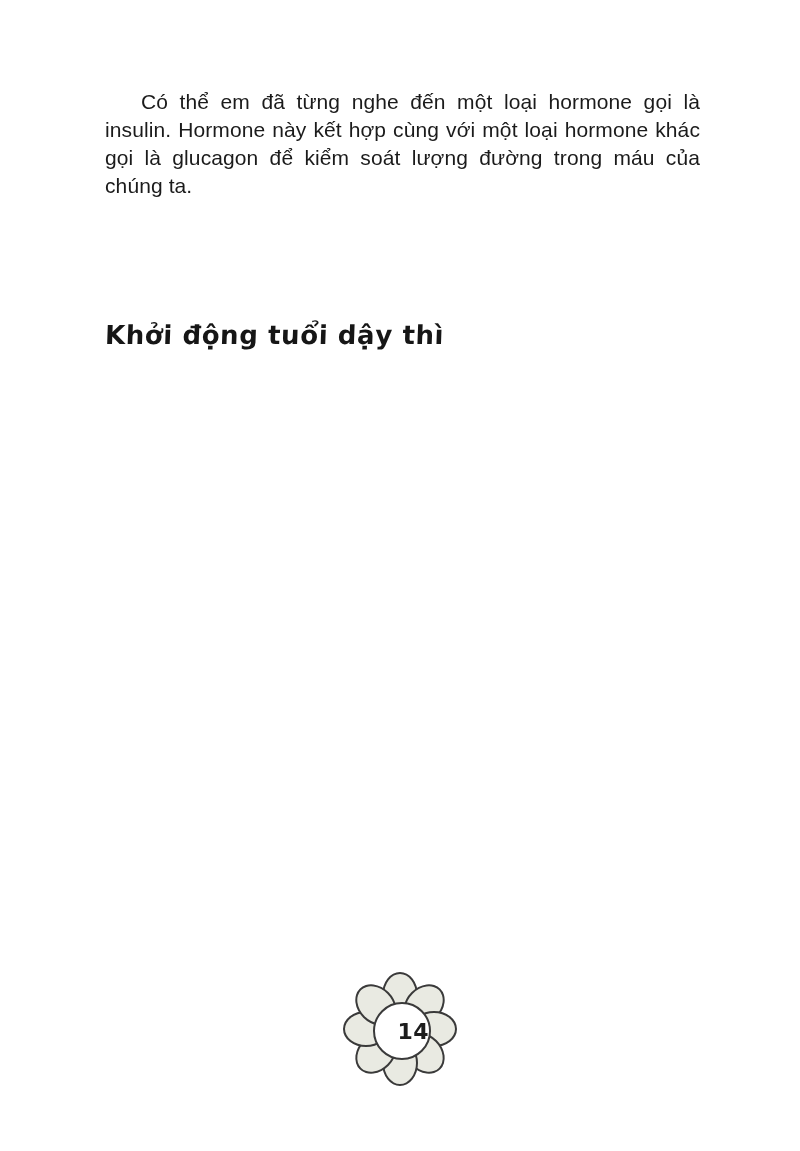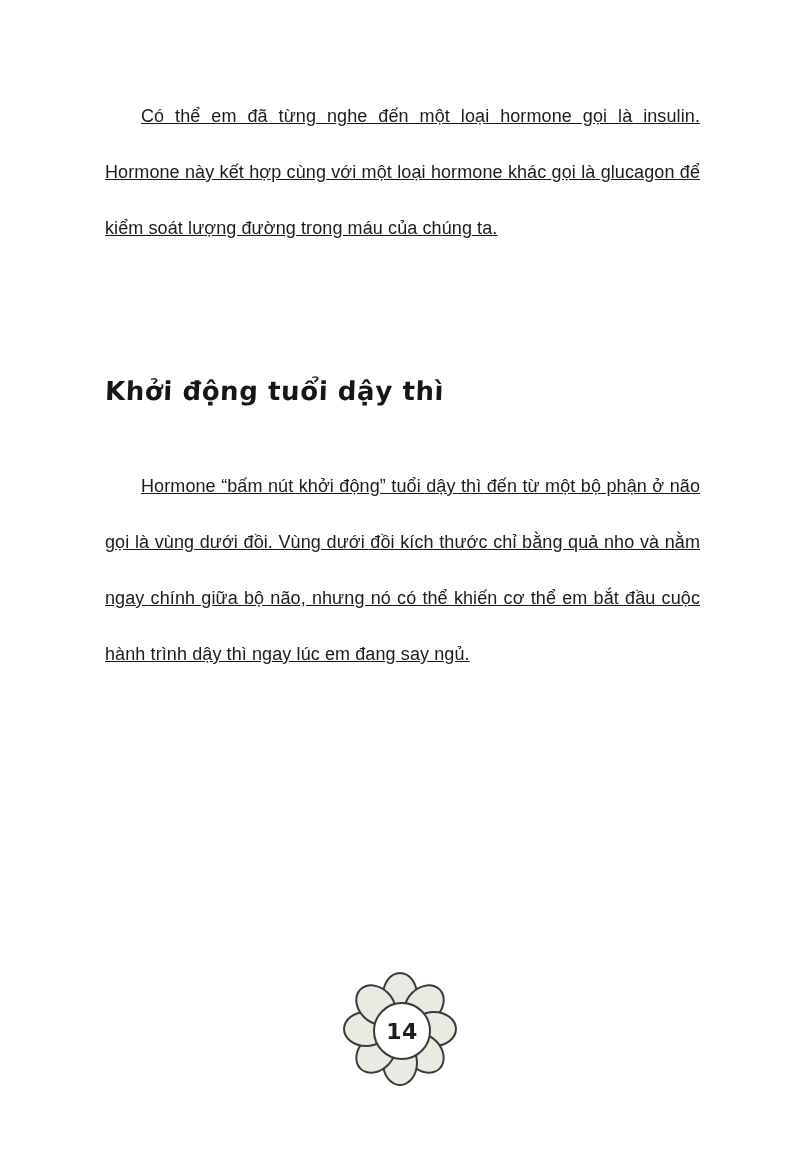--- a/index.html
+++ b/index.html
@@ -15,28 +15,27 @@
     position: relative;
     overflow: hidden;
   }
   .page {
     position: absolute;
     inset: 0;
     padding: 88px 100px 0 105px;
     box-sizing: border-box;
   }
   .para {
-    font-size: 18px;
-    line-height: 56px;
+    font-size: 21px;
+    line-height: 28px;
     text-align: justify;
     text-justify: inter-word;
     margin: 0 0 0 0;
     letter-spacing: 0.1px;
     color: #1b1b1b;
-    text-decoration: underline;
   }
   .para.indent {
     text-indent: 36px;
   }
   .spacer-after-first {
     height: 120px;
   }
   .heading {
     font-family: "DejaVu Sans", sans-serif;
     font-size: 26px;
@@ -86,21 +85,21 @@
     top: 50%;
     width: 54px;
     height: 54px;
     margin-left: -27px;
     margin-top: -27px;
     border: 2px solid #3a3a3a;
     border-radius: 50%;
     background: #ffffff;
     display: flex;
     align-items: center;
-    justify-content: center;
+    justify-content: flex-end;
     z-index: 3;
   }
   .page-number {
     font-family: "DejaVu Sans", sans-serif;
     font-size: 22px;
     font-weight: 600;
     color: #1d1d1d;
     letter-spacing: 0.5px;
   }
 </style>
@@ -109,21 +108,20 @@
 
 <div class="page">
 
   <p class="para indent">Có thể em đã từng nghe đến một loại hormone gọi là insulin. Hormone này kết hợp cùng với một loại hormone khác gọi là glucagon để kiểm soát lượng đường trong máu của chúng ta.</p>
 
   <div class="spacer-after-first"></div>
 
   <h2 class="heading">Khởi động tuổi dậy thì</h2>
 
   <div class="body-block">
-    <p class="para indent">Hormone “bấm nút khởi động” tuổi dậy thì đến từ một bộ phận ở não gọi là vùng dưới đồi. Vùng dưới đồi kích thước chỉ bằng quả nho và nằm ngay chính giữa bộ não, nhưng nó có thể khiến cơ thể em bắt đầu cuộc hành trình dậy thì ngay lúc em đang say ngủ.</p>
     <div class="gap-between"></div>
   </div>
 
   <div class="flower-wrap">
     <div class="flower">
       <div class="petal" style="transform: rotate(0deg) translateY(-34px);"></div>
       <div class="petal" style="transform: rotate(45deg) translateY(-34px);"></div>
       <div class="petal" style="transform: rotate(90deg) translateY(-34px);"></div>
       <div class="petal" style="transform: rotate(135deg) translateY(-34px);"></div>
       <div class="petal" style="transform: rotate(180deg) translateY(-34px);"></div>

